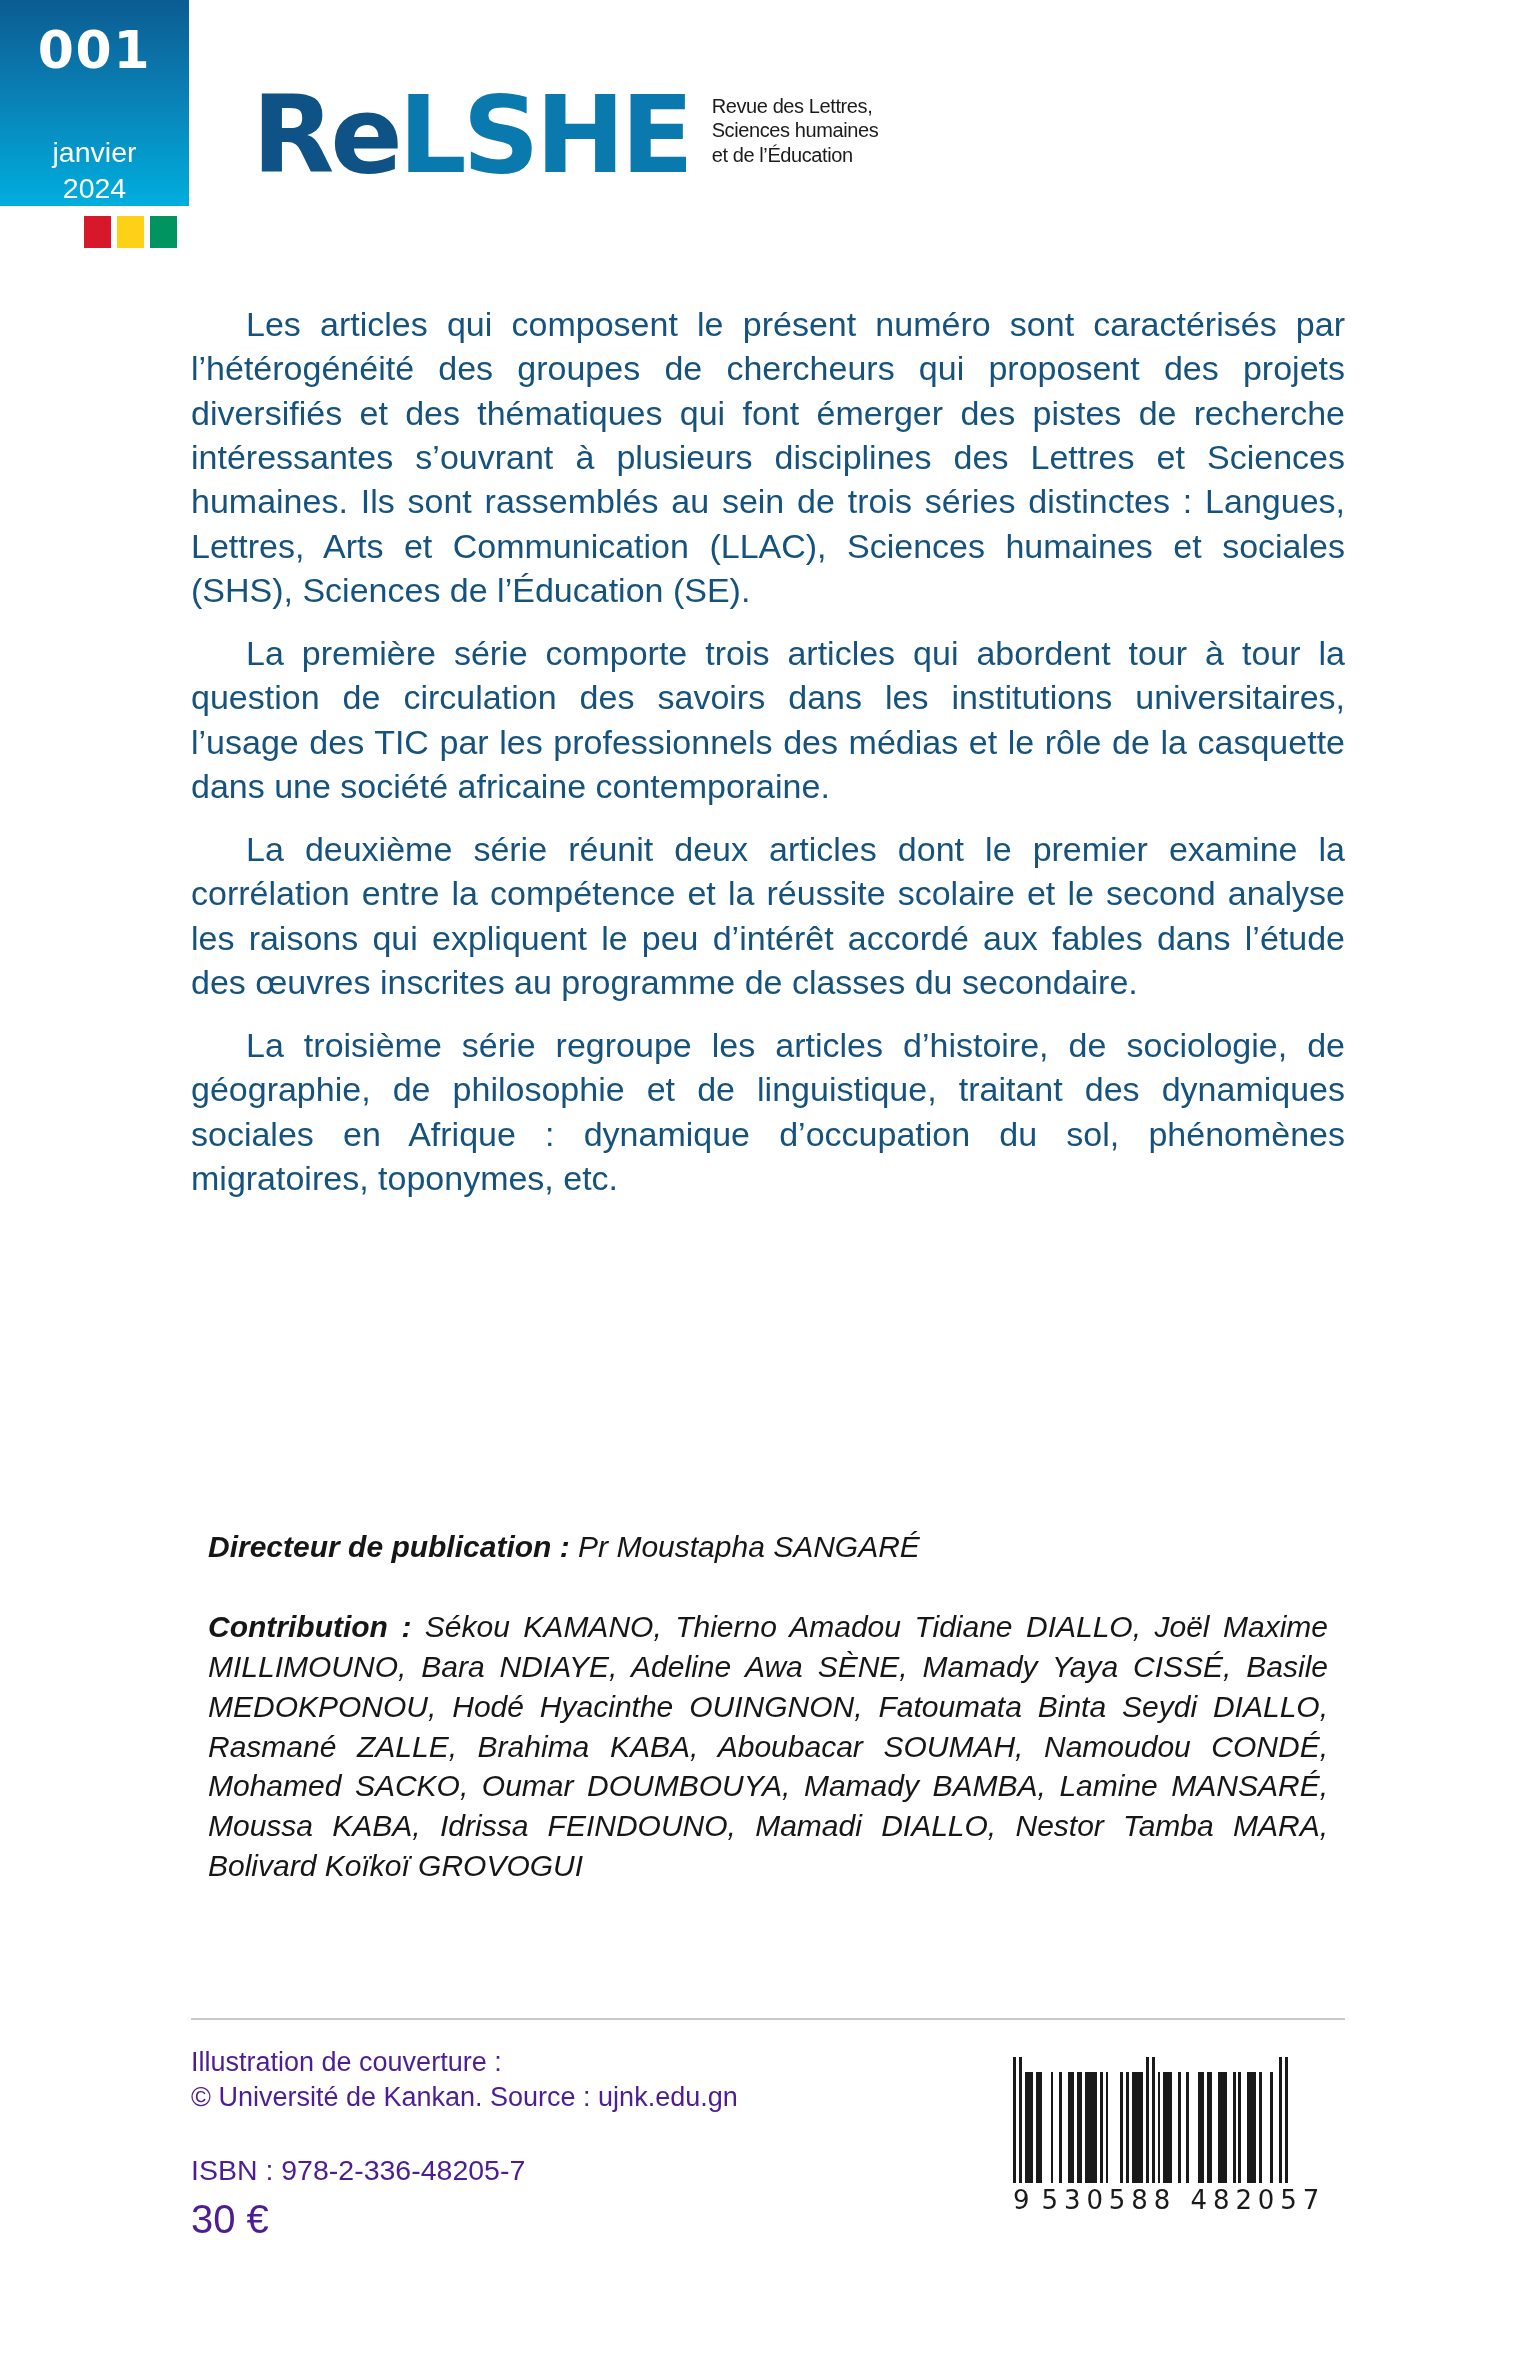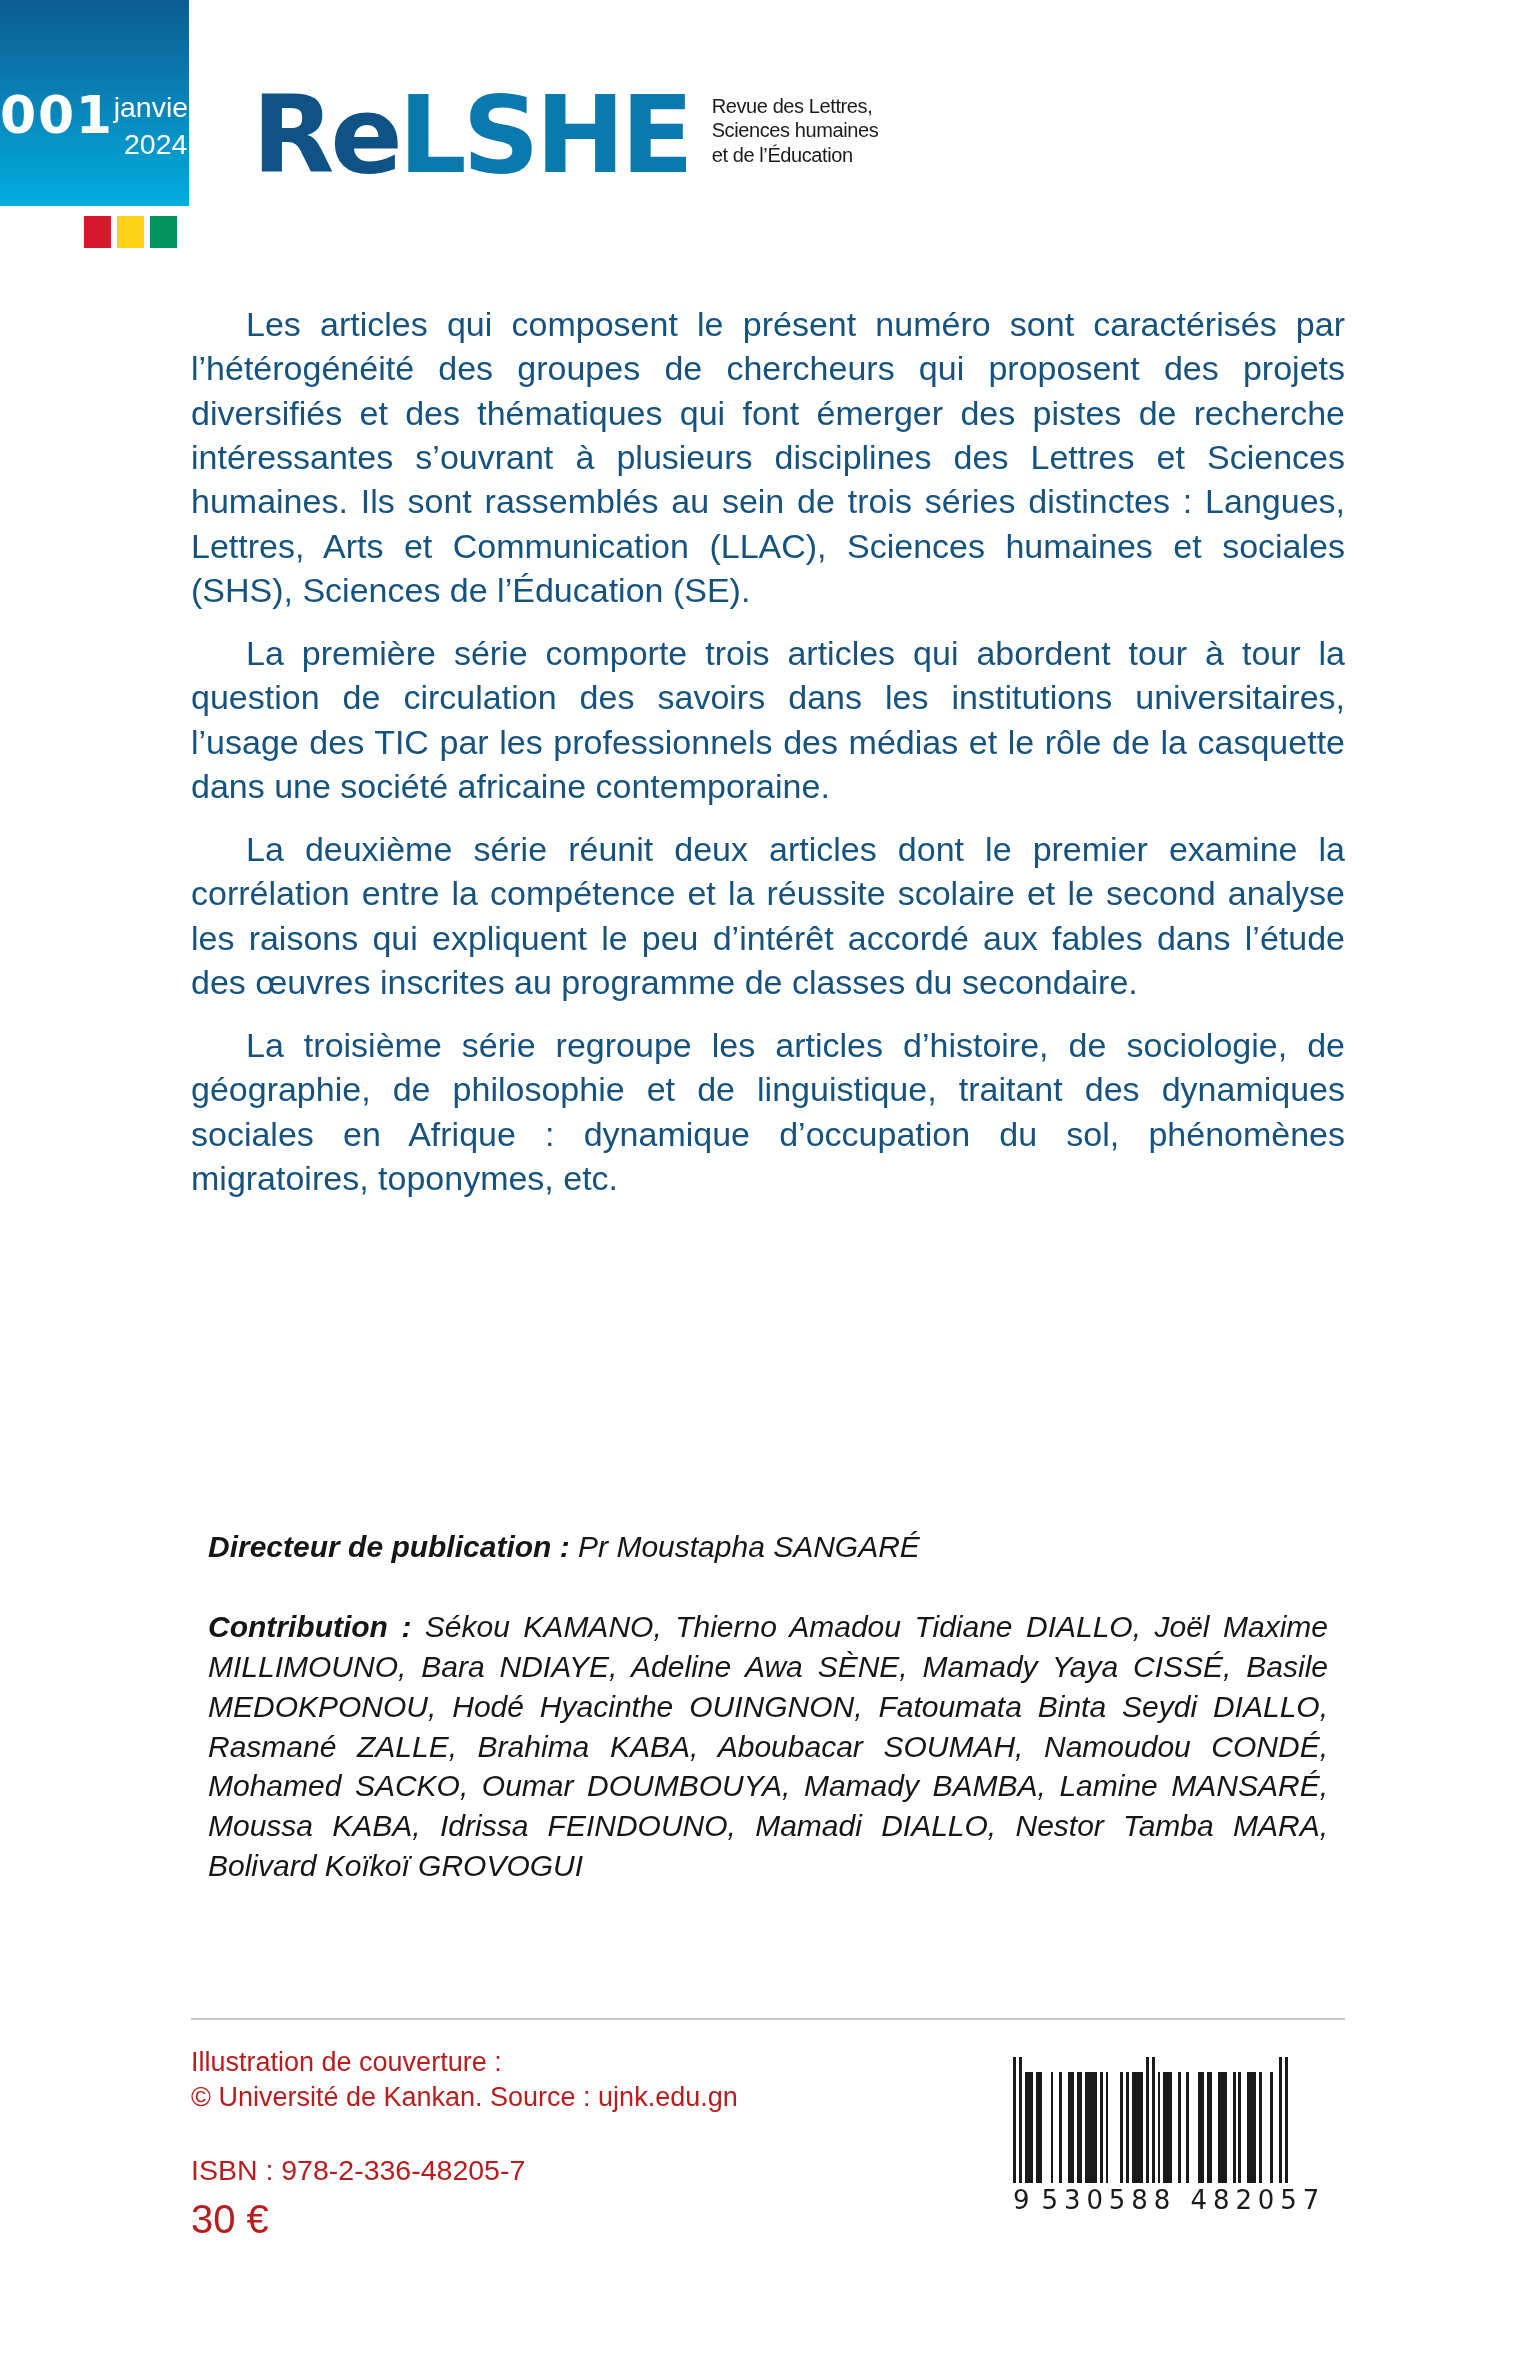--- a/index.html
+++ b/index.html
@@ -25,25 +25,26 @@
   }
   .issue-block {
     position: absolute;
     left: 0;
     top: 0;
     width: 189px;
     height: 206px;
     background: linear-gradient(180deg, #0b5c92 0%, #0a7fb4 45%, #00aede 100%);
     color: #ffffff;
     display: flex;
-    flex-direction: row;
+    flex-direction: column;
     align-items: center;
     justify-content: flex-start;
     padding-top: 23.5px;
     box-sizing: border-box;
+    gap: 36px;
   }
   .issue-number {
     font-size: 52px;
     font-weight: 700;
     letter-spacing: 1.7px;
     line-height: 1;
     font-family: "DejaVu Sans", sans-serif;
   }
   .issue-date {
     margin-top: 22px;
@@ -147,21 +148,21 @@
     top: 2018px;
     width: 1154px;
     height: 1.7px;
     background: #c9c9c9;
   }
   .footer {
     position: absolute;
     left: 191px;
     top: 2045px;
     width: 1154px;
-    color: #b91c1c;
+    color: #4c1d95;
   }
   .footer-credit {
     font-size: 27px;
     line-height: 1.3;
     margin: 0;
   }
   .footer-isbn {
     margin: 39px 0 0 0;
     font-size: 28.5px;
   }

